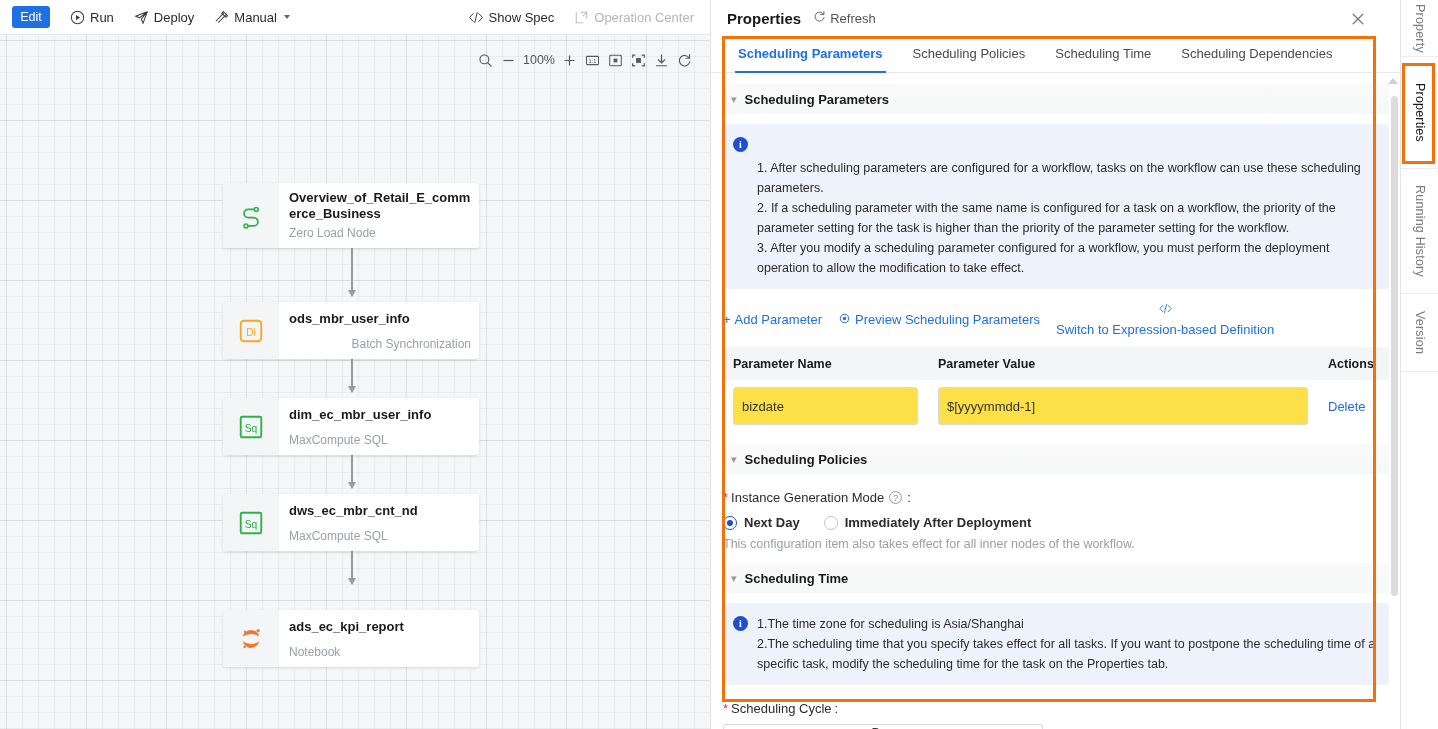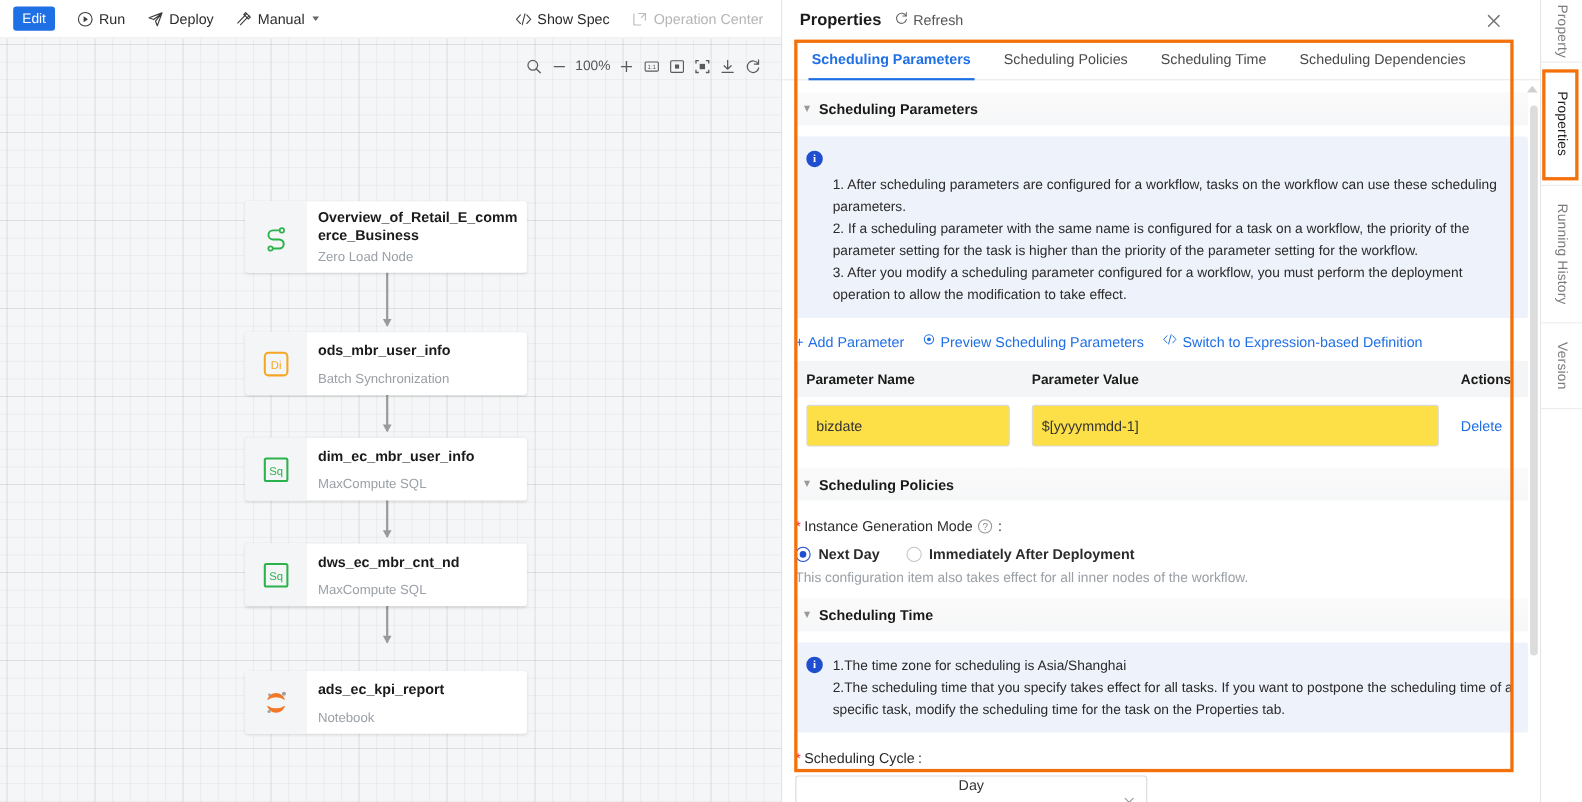--- a/index.html
+++ b/index.html
@@ -148,21 +148,21 @@
     display: flex; align-items: center; justify-content: center; margin-top: 2px;
     font-family: "Liberation Serif", serif;
   }
   .info-text { font-size: 12.5px; line-height: 20px; color: #2b2b2b; }
 
   .link-row {
     margin: 13px 12px 0 12px; display: flex; align-items: center;
   }
   .lnk { display: flex; align-items: center; gap: 4px; font-size: 13px; color: #1f6fe5; cursor: pointer; }
   .lnk + .lnk { margin-left: 16px; }
-  .lnk-right { margin-left: auto; }
+  .lnk-right { margin-left: auto; flex-direction: column; }
 
   table.params { width: calc(100% - 24px); margin: 10px 12px 0 12px; border-collapse: collapse; }
   table.params th {
     background: #f4f5f6; text-align: left; font-size: 12.5px; font-weight: bold; color: #1a1a1a;
     padding: 8px 10px; height: 33px;
   }
   table.params td { padding: 7px 10px; font-size: 13px; vertical-align: middle; }
   .tinput {
     width: 100%; height: 38px; border: 1px solid #d9d9d9; border-radius: 3px;
     padding: 0 8px; font-size: 13px; color: #333; background: #fde047;
@@ -357,21 +357,21 @@
 
       <div class="node" style="left:223px; top:267px;">
         <div class="node-icon">
           <svg width="28" height="28" viewBox="0 0 30 30">
             <rect x="4" y="4" width="22" height="22" rx="3.5" fill="none" stroke="#f5a623" stroke-width="2"></rect>
             <text x="15" y="20" font-size="11" text-anchor="middle" fill="#f5a623" font-family="Liberation Sans">Di</text>
           </svg>
         </div>
         <div class="node-body" style="padding-top:9px;">
           <div class="node-title">ods_mbr_user_info</div>
-          <div class="node-sub" style="margin-top:10px;">Batch Synchronization</div>
+          <div class="node-sub" style="margin-top:10px;text-align:right;">Batch Synchronization</div>
         </div>
       </div>
 
       <div class="node" style="left:223px; top:363px;">
         <div class="node-icon">
           <svg width="28" height="28" viewBox="0 0 30 30">
             <rect x="4" y="4" width="22" height="22" rx="1.5" fill="none" stroke="#2bb24c" stroke-width="2"></rect>
             <text x="15" y="20" font-size="11" text-anchor="middle" fill="#2bb24c" font-family="Liberation Sans">Sq</text>
           </svg>
         </div>

